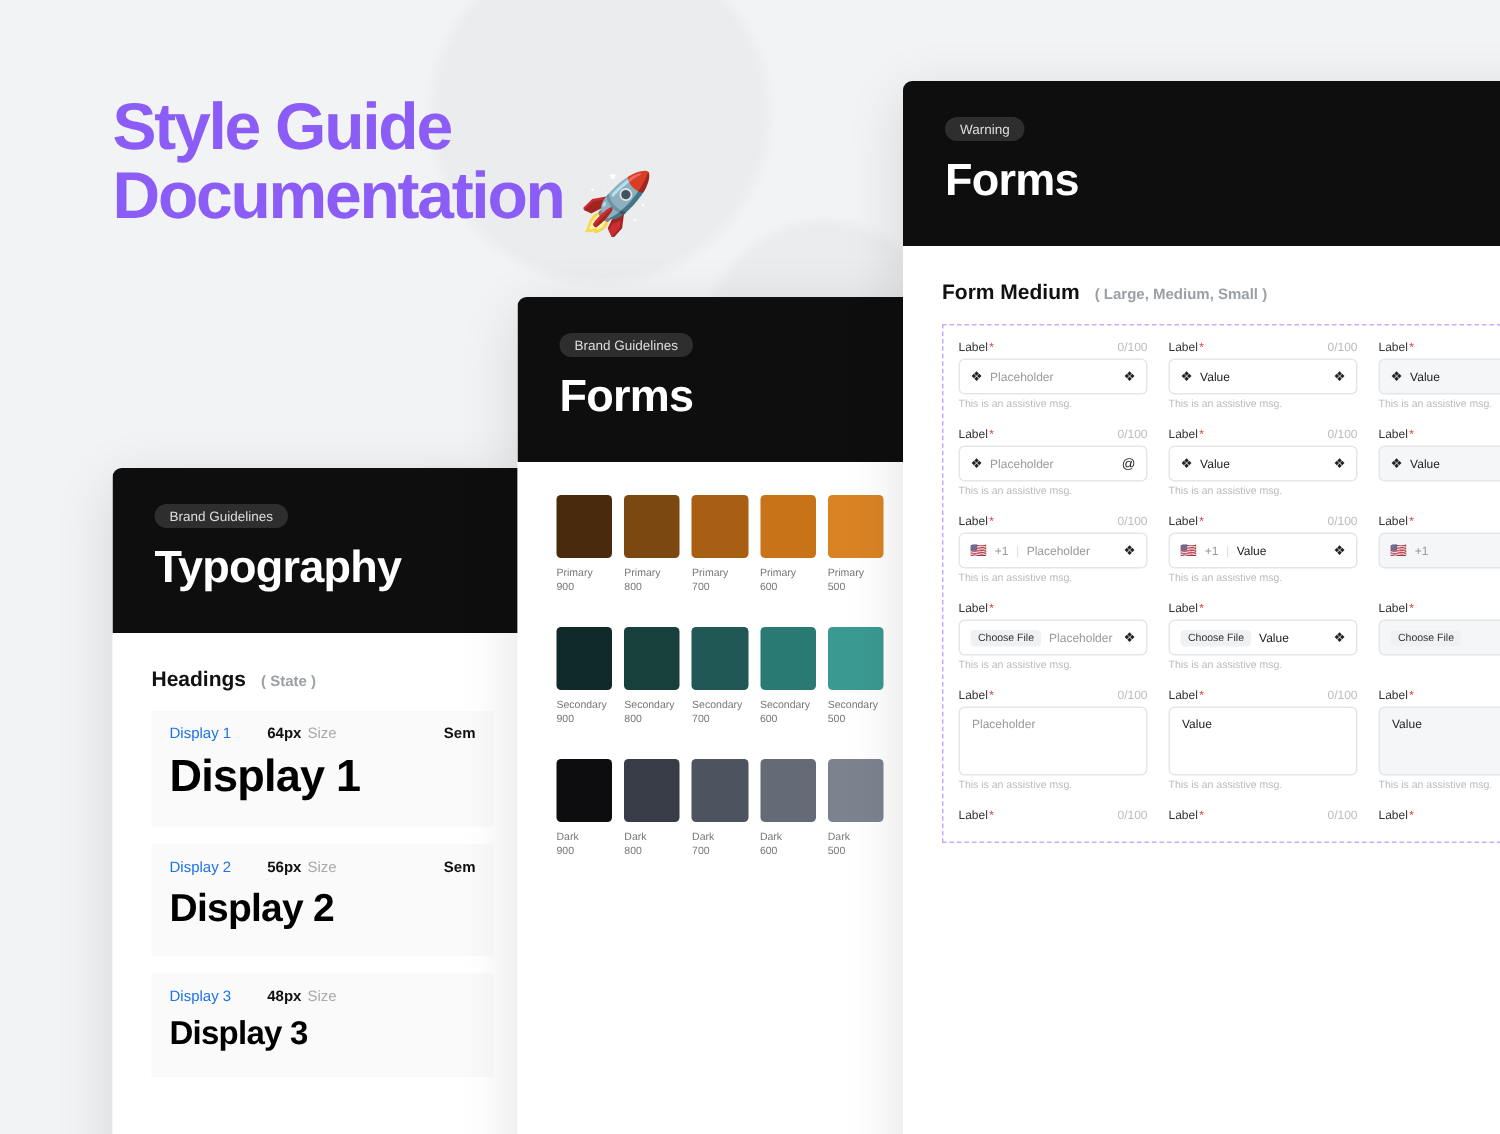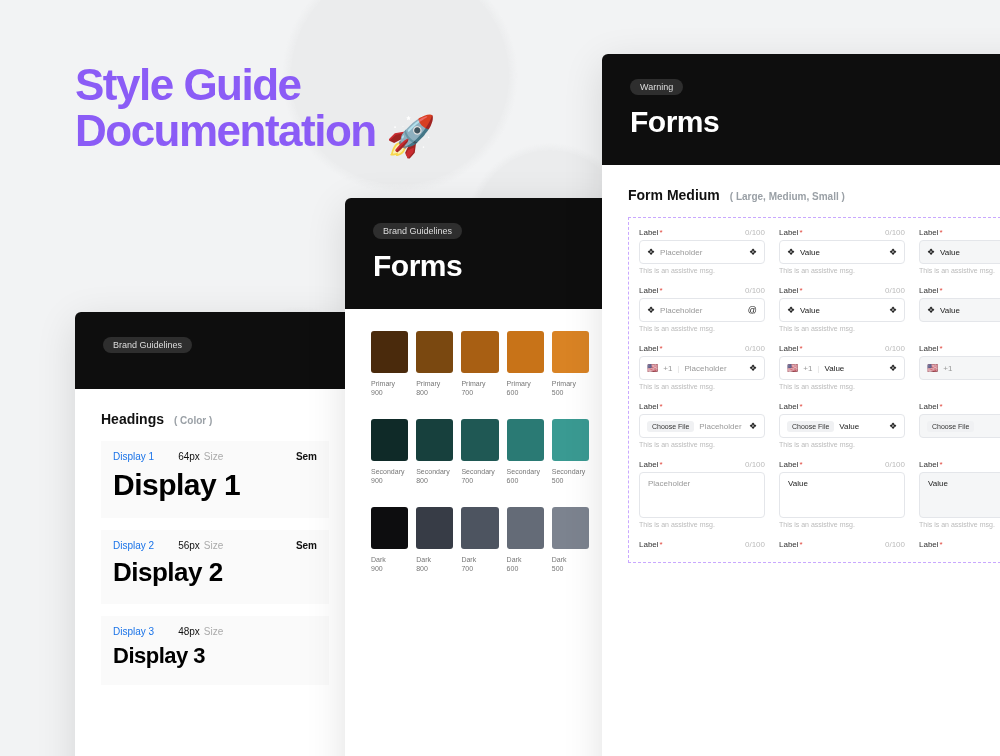--- a/index.html
+++ b/index.html
@@ -48,21 +48,21 @@
   .section-row { display:flex; align-items:baseline; gap:10px; margin-bottom:14px;}
   .section-title { font-size:14px; font-weight:600; color:#111;}
   .section-sub { font-size:10px; color:#9aa0a6; font-weight:700;}
   
   #card-typo { top:312px; left:75px; width:280px; height:500px; z-index:1;}
   .typo-row {
     background:#fafafa; padding:10px 12px 16px; margin-bottom:12px;
   }
   .typo-meta { display:flex; align-items:baseline; gap:24px; font-size:10px; margin-bottom:6px;}
   .typo-name { color:#1a73e8; font-weight:500;}
-  .typo-size { color:#111; font-weight:400;}
+  .typo-size { color:#111; font-weight:700;}
   .typo-size-lbl { color:#aaa; font-weight:400; margin-left:-20px;}
   .typo-sample1 { font-size:30px; font-weight:600; letter-spacing:-.5px;}
   .typo-sample2 { font-size:26px; font-weight:600; letter-spacing:-.5px;}
   .typo-sample3 { font-size:22px; font-weight:600; letter-spacing:-.5px;}
   
   #card-colors { top:198px; left:345px; width:270px; height:620px; z-index:2;}
   .swatches { display:flex; gap:8px; margin-bottom:6px;}
   .sw { width:42px; height:42px; border-radius:3px; }
   .sw-labs { display:flex; gap:8px; margin-bottom:22px;}
   .swl { width:42px; font-size:7px; color:#777; line-height:1.3;}
@@ -99,25 +99,26 @@
 
 <div class="hero">
   <span>Style Guide</span><br>
   <span>Documentation</span>
   <span class="rocket">🚀</span>
 </div>
 
 <div id="card-typo" class="card">
   <div class="card-head">
     <span class="pill">Brand Guidelines</span>
+    <div class="card-title">Typography</div>
   </div>
   <div class="card-body">
     <div class="section-row">
       <span class="section-title">Headings</span>
-      <span class="section-sub">( Color )</span>
+      <span class="section-sub">( State )</span>
     </div>
     <div class="typo-row">
       <div class="typo-meta">
         <span class="typo-name">Display 1</span>
         <span class="typo-size">64px</span>
         <span class="typo-size-lbl">Size</span>
         <span style="margin-left:auto;color:#111;font-weight:600">Sem</span>
       </div>
       <div class="typo-sample1">Display 1</div>
     </div>

